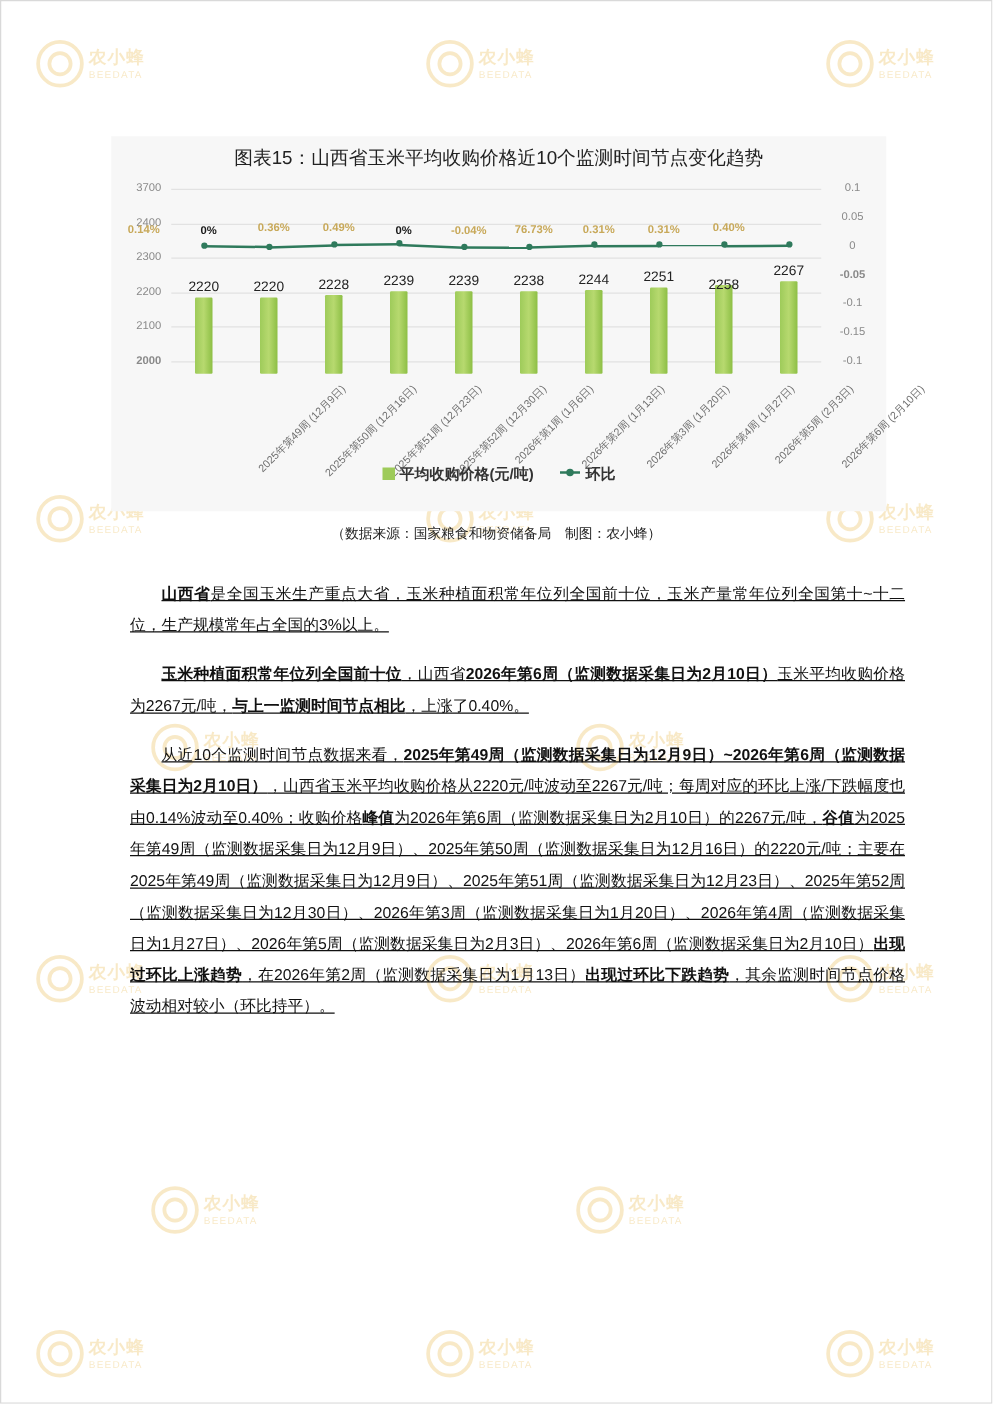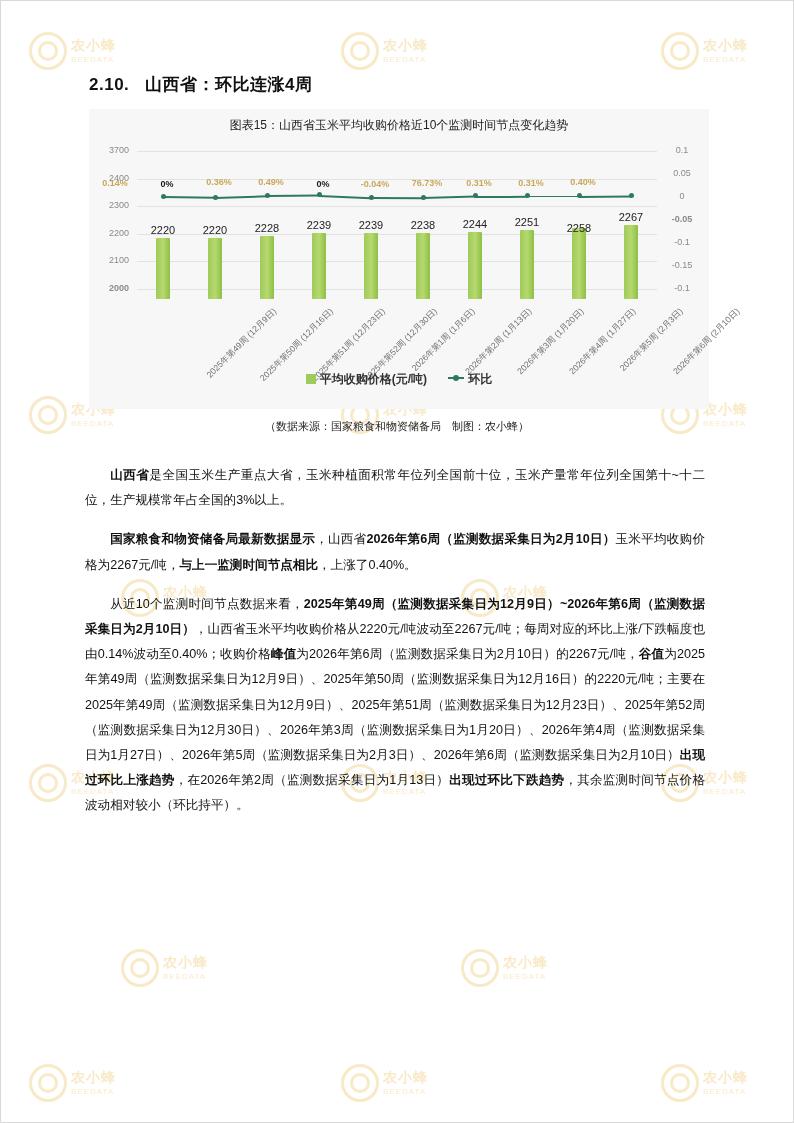--- a/index.html
+++ b/index.html
@@ -62,21 +62,21 @@
 
   .chart-box {
     position: absolute;
     left: 88px; top: 108px;
     width: 620px; height: 300px;
     background: #f7f7f7;
   }
   .chart-caption {
     position:absolute; left:0; right:0; top:8px;
     text-align:center;
-    font-size: 12px;
+    font-size: 15px;
     color: #222;
   }
   .plot {
     position: absolute;
     left: 0; top: 30px; width: 620px; height: 230px;
   }
   .ylab-left, .ylab-right {
     position:absolute;
     font-size: 9px;
     color: #8a8a8a;
@@ -167,25 +167,26 @@
   }
   .source {
     position:absolute;
     left:0; right:0; top: 418px;
     text-align:center;
     font-size: 11px;
     color:#222;
   }
   .body-text {
     position:absolute;
-    left: 84px; top: 462px; width: 620px;
+    left: 103px; top: 462px; width: 620px;
     font-size: 12.6px;
     line-height: 2.0;
     color:#111;
     text-align: justify;
+    text-decoration: underline;
   }
   .body-text p { margin: 0 0 14px 0; text-indent: 2em; }
   .body-text b { font-weight: bold; }
 </style>
 </head>
 <body>
 
 <div class="page">
 
   <div class="wm" style="left:28px; top:28px;">
@@ -290,24 +291,20 @@
     <div class="wm-t1">农小蜂</div>
     <div class="wm-t2">BEEDATA</div>
   </div>
   <div class="wm" style="left:660px; top:1060px;">
     <div class="wm-circle"></div>
       <div class="wm-inner"></div>
     <div class="wm-t1">农小蜂</div>
     <div class="wm-t2">BEEDATA</div>
   </div>
 
-  <h2 class="section-title">
-    <span>2.10.</span>
-    &nbsp;&nbsp;<span>山西省：环比连涨4周</span>
-  </h2>
 
   <div class="chart-box">
     <div class="chart-caption">图表15：山西省玉米平均收购价格近10个监测时间节点变化趋势</div>
     <div class="plot" id="plot">
         <div class="gridline" style="top: 12px;"></div>
         <div class="ylab-left" style="top: 6px; left: 6px;">3700</div>
         <div class="gridline" style="top: 39.6px;"></div>
         <div class="ylab-left" style="top: 33.6px; left: 6px;">2400</div>
         <div class="gridline" style="top: 67.2px;"></div>
         <div class="ylab-left" style="top: 61.2px; left: 6px;">2300</div>
@@ -411,17 +408,17 @@
     <div class="legend">
       <span class="sw-bar"></span><span>平均收购价格(元/吨)</span>
       <span class="sw-line"></span><span>环比</span>
     </div>
   </div>
 
   <div class="source">（数据来源：国家粮食和物资储备局　制图：农小蜂）</div>
 
   <div class="body-text" id="body">
       <p><b>山西省</b>是全国玉米生产重点大省，玉米种植面积常年位列全国前十位，玉米产量常年位列全国第十~十二位，生产规模常年占全国的3%以上。</p>
-      <p><b>国家粮食和物资储备局最新数据显示</b>，山西省<b>2026年第6周（监测数据采集日为2月10日）</b>玉米平均收购价格为2267元/吨，<b>与上一监测时间节点相比</b>，上涨了0.40%。</p>
+      <p><b>玉米种植面积常年位列全国前十位</b>，山西省<b>2026年第6周（监测数据采集日为2月10日）</b>玉米平均收购价格为2267元/吨，<b>与上一监测时间节点相比</b>，上涨了0.40%。</p>
       <p>从近10个监测时间节点数据来看，<b>2025年第49周（监测数据采集日为12月9日）~2026年第6周（监测数据采集日为2月10日）</b>，山西省玉米平均收购价格从2220元/吨波动至2267元/吨；每周对应的环比上涨/下跌幅度也由0.14%波动至0.40%；收购价格<b>峰值</b>为2026年第6周（监测数据采集日为2月10日）的2267元/吨，<b>谷值</b>为2025年第49周（监测数据采集日为12月9日）、2025年第50周（监测数据采集日为12月16日）的2220元/吨；主要在2025年第49周（监测数据采集日为12月9日）、2025年第51周（监测数据采集日为12月23日）、2025年第52周（监测数据采集日为12月30日）、2026年第3周（监测数据采集日为1月20日）、2026年第4周（监测数据采集日为1月27日）、2026年第5周（监测数据采集日为2月3日）、2026年第6周（监测数据采集日为2月10日）<b>出现过环比上涨趋势</b>，在2026年第2周（监测数据采集日为1月13日）<b>出现过环比下跌趋势</b>，其余监测时间节点价格波动相对较小（环比持平）。</p>
     </div>
 
 </div>
 
 </body></html>

